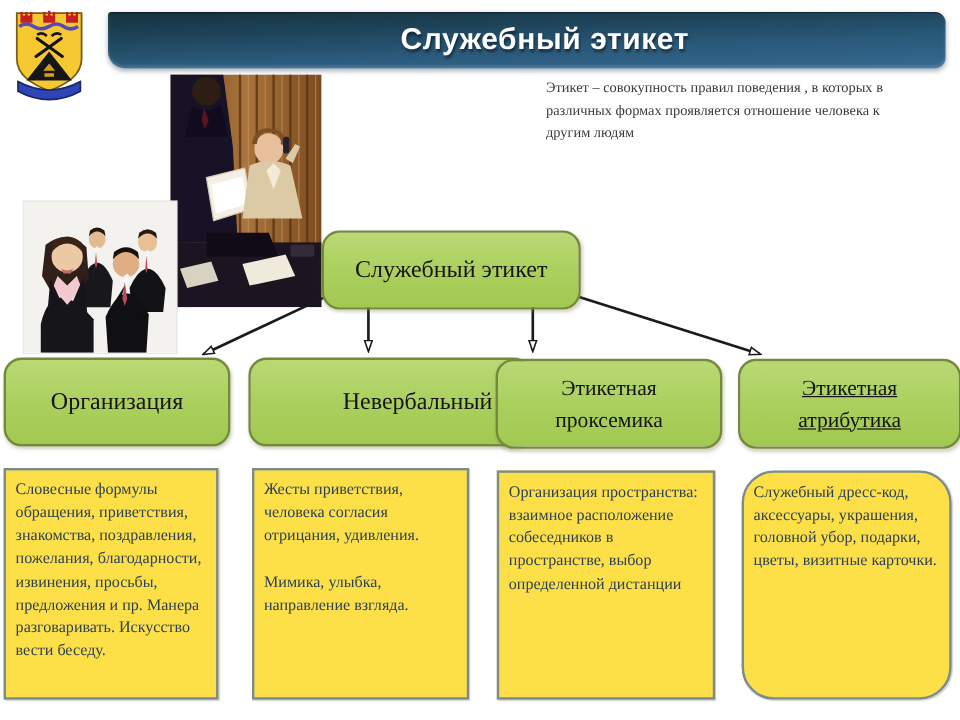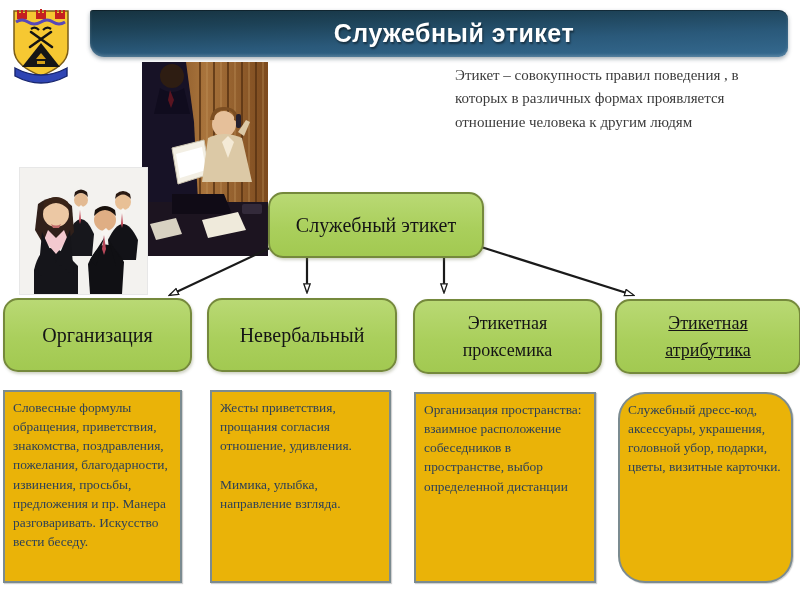--- a/index.html
+++ b/index.html
@@ -18,41 +18,41 @@
   .header-title{
     color:#ffffff;font-family:"Liberation Sans","DejaVu Sans",sans-serif;
     font-weight:bold;font-size:25px;letter-spacing:.5px;
     text-shadow:1px 2px 2px rgba(0,0,0,.45);padding-left:30px;
   }
   
   .emblem{position:absolute;left:8px;top:5px;width:66px;height:84px;}
   
   .definition{
     position:absolute;left:455px;top:64px;width:296px;
-    font-size:15px;line-height:1.55;color:#3b3b3b;
+    font-size:12px;line-height:1.55;color:#3b3b3b;
   }
   
   .photo-top{position:absolute;left:142px;top:62px;width:126px;height:194px;}
   .photo-left{position:absolute;left:20px;top:168px;width:127px;height:126px;box-shadow:0 0 0 1px #e7e7e7;}
   
   .node{
     position:absolute;display:flex;align-items:center;justify-content:center;
     background:linear-gradient(180deg,#b9d974 0%,#aacf5c 55%,#a2c951 100%);
     border:2px solid #75893c;border-radius:15px;color:#151515;text-align:center;
     box-shadow:1px 2px 3px rgba(120,130,90,.35);
   }
   .node-root{left:268px;top:192px;width:212px;height:62px;font-size:20px;}
   .node-b0{left:3px;top:298px;width:185px;height:70px;font-size:20px;}
-  .node-b1{left:207px;top:298px;width:186px;height:70px;font-size:20px;}
+  .node-b1{left:207px;top:298px;width:186px;height:70px;font-size:20px;padding-left:46px;}
   .node-b2{left:413px;top:299px;width:185px;height:71px;font-size:18px;line-height:1.45;text-align:center;}
   .node-b3{left:615px;top:299px;width:182px;height:71px;font-size:18px;line-height:1.45;text-decoration:underline;}
   .node-label{padding:0 12px;}
   
   .panel{
-    position:absolute;background:#eab308;border:2px solid #7b8b90;
+    position:absolute;background:#fde047;border:2px solid #7b8b90;
     box-shadow:1px 1px 1px rgba(0,0,0,.18);
     padding:6px 8px;box-sizing:border-box;
     font-size:13.4px;line-height:1.43;color:#2e4157;white-space:pre-line;
   }
   .panel-d0{left:3px;top:390px;width:179px;height:193px;}
   .panel-d1{left:210px;top:390px;width:181px;height:193px;}
   .panel-d2{left:414px;top:392px;width:182px;height:191px;}
   .panel-d3{left:618px;top:392px;width:175px;height:191px;border-radius:27px;}
   
   .arrows{position:absolute;left:0;top:0;width:800px;height:600px;pointer-events:none;}
@@ -191,19 +191,19 @@
     <span class="node-label">Невербальный</span>
   </div>
   <div class="node node-b2">
     <span class="node-label">Этикетная проксемика</span>
   </div>
   <div class="node node-b3">
     <span class="node-label">Этикетная атрибутика</span>
   </div>
 
   <div class="panel panel-d0">Словесные формулы обращения, приветствия, знакомства, поздравления, пожелания, благодарности, извинения, просьбы, предложения и пр. Манера разговаривать. Искусство вести беседу.</div>
-  <div class="panel panel-d1">Жесты приветствия, прощания согласия отношение, удивления.
+  <div class="panel panel-d1">Жесты приветствия, человека согласия отрицания, удивления.
 
 Мимика, улыбка, направление взгляда.</div>
   <div class="panel panel-d2">Организация пространства: взаимное расположение собеседников в пространстве, выбор определенной дистанции</div>
   <div class="panel panel-d3">Служебный дресс-код, аксессуары, украшения, головной убор, подарки, цветы, визитные карточки.</div>
 
 </div>
 
 </body></html>

